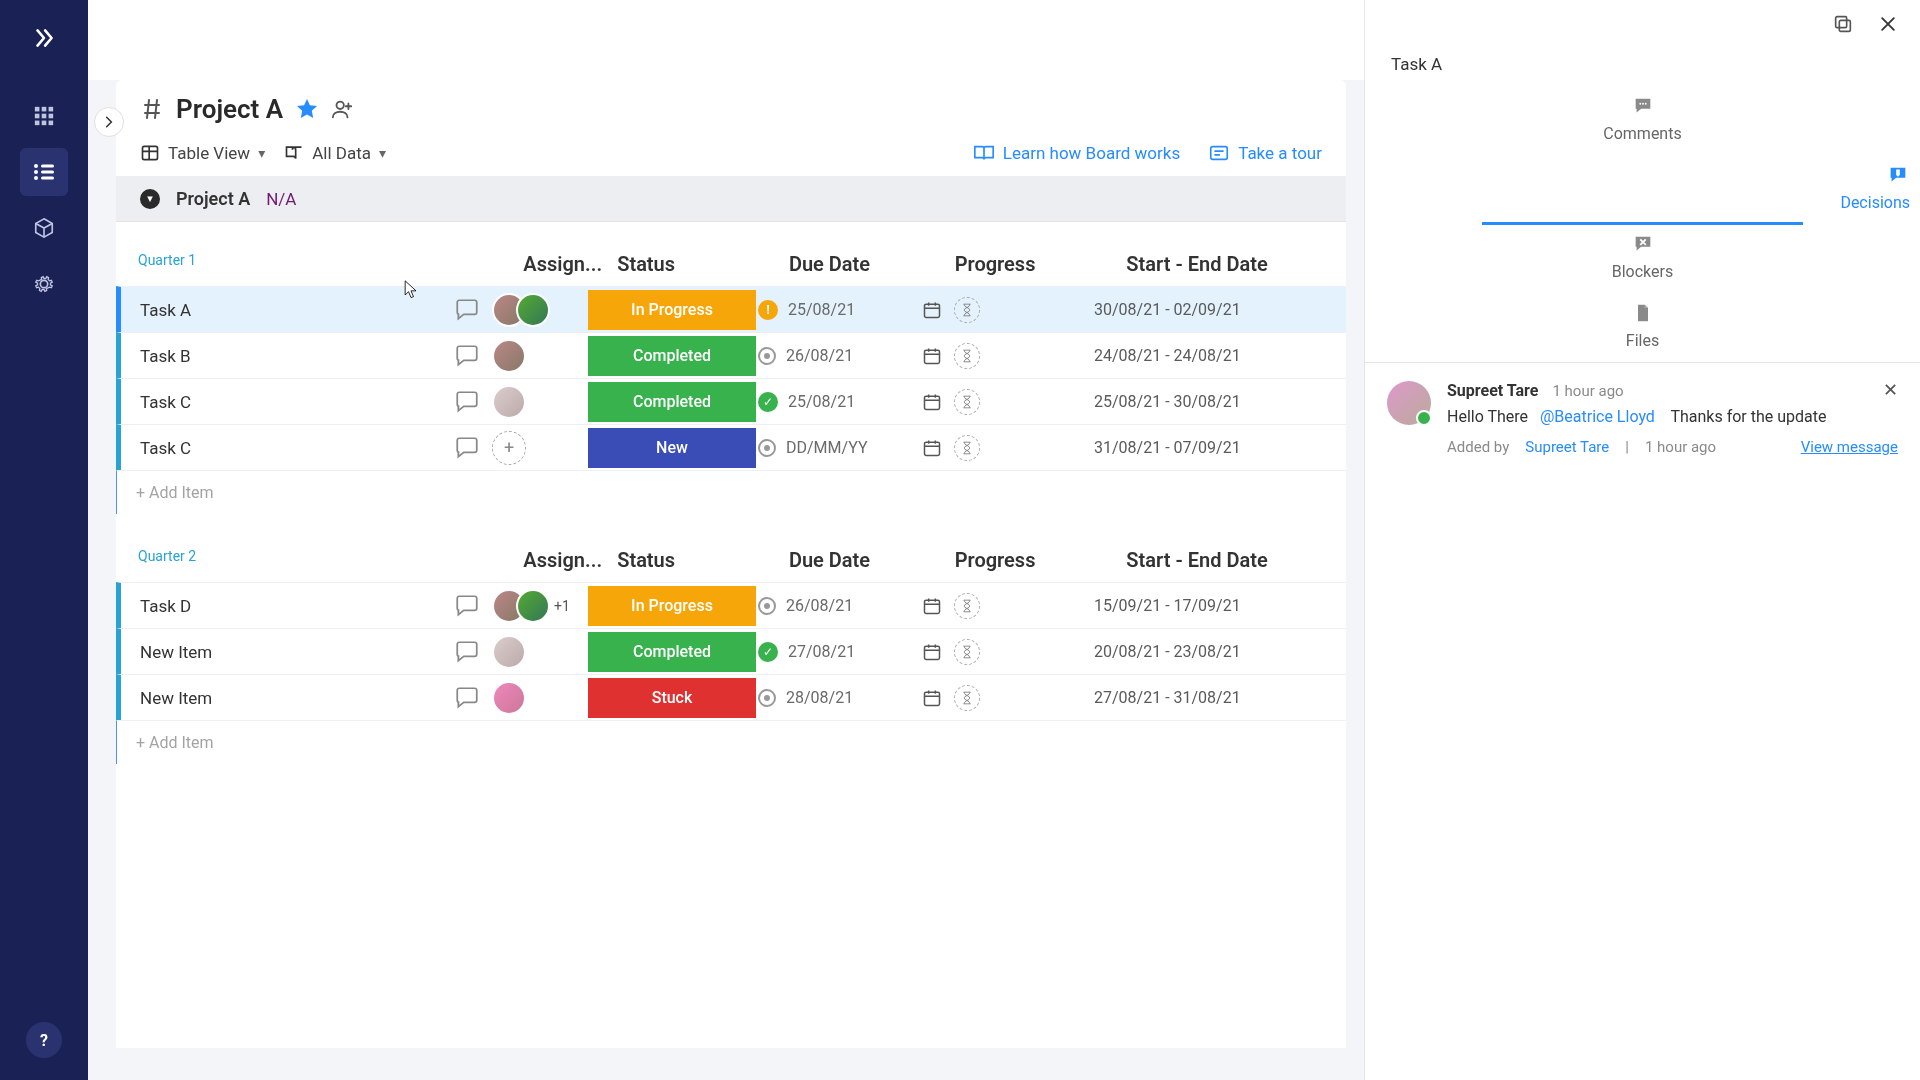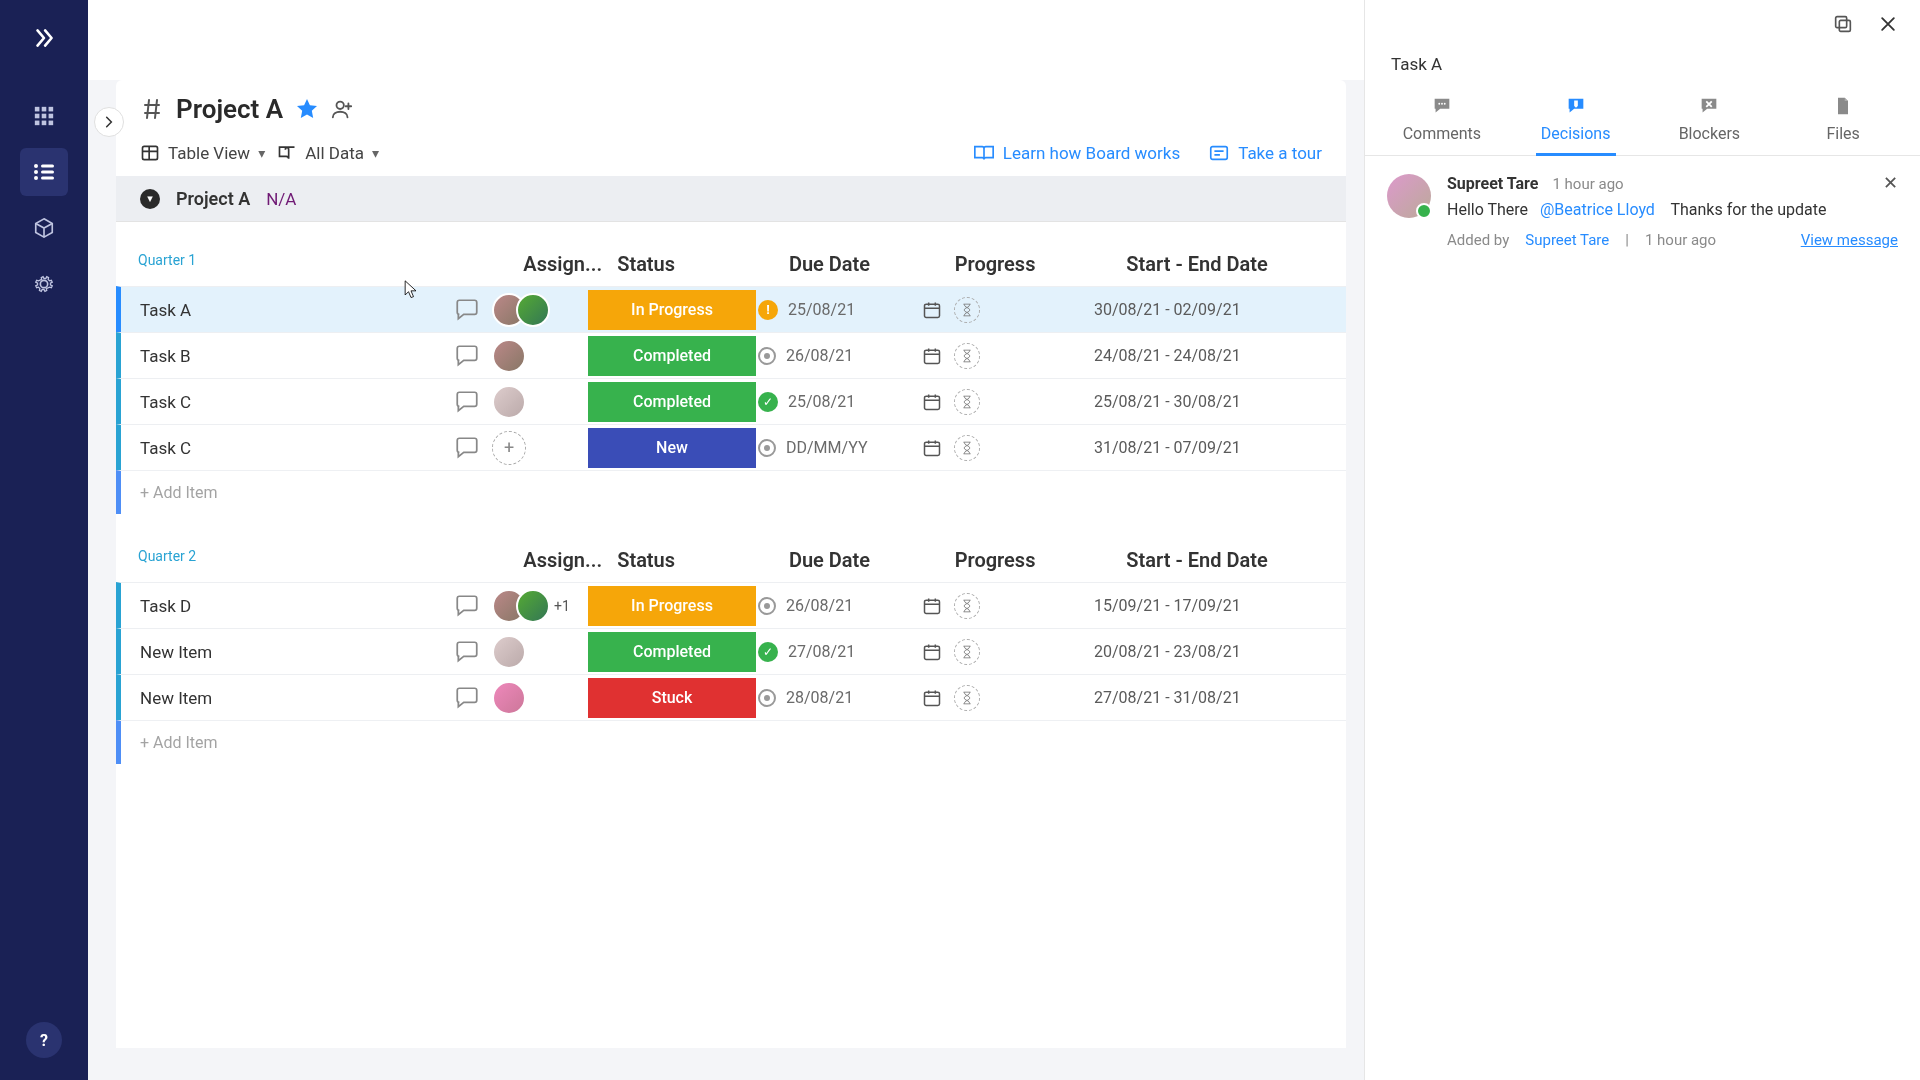--- a/index.html
+++ b/index.html
@@ -20,21 +20,21 @@
   .open-tab { position: absolute; left: 6px; top: 107px; width: 30px; height: 30px; background: #fff; border: 1px solid #e0e0e0; border-radius: 50%; display: flex; align-items: center; justify-content: center; cursor: pointer; z-index: 5; }
 
   .board-wrap { padding: 0 18px 18px 28px; flex: 1; overflow: hidden; }
   .board-header { background: #fff; border-radius: 6px 6px 0 0; padding: 14px 24px 0 24px; }
   .title-row { display: flex; align-items: center; gap: 12px; font-size: 26px; font-weight: 600; color: #2a2a2a; }
   .title-row .star { color: #278cff; cursor: pointer; }
   .title-row .share { color: #6a6a6a; cursor: pointer; }
   .hash { color: #555; }
 
   .toolbar { display: flex; align-items: center; justify-content: space-between; margin-top: 18px; padding-bottom: 12px; font-size: 17px; color: #444; }
-  .toolbar .left { display: flex; gap: 12px; justify-content: center; }
+  .toolbar .left { display: flex; gap: 19px; justify-content: center; }
   .toolbar .tb { display: flex; align-items: center; gap: 8px; cursor: pointer; }
   .toolbar .right { display: flex; gap: 28px; }
   .toolbar .link { color: #278cff; display: flex; align-items: center; gap: 8px; cursor: pointer; }
   .toolbar .tour { color: #278cff; display: flex; align-items: center; gap: 8px; cursor: pointer; }
   .chev { font-size: 14px; color: #666; }
 
   .board-sub { background: #eceef2; padding: 12px 24px; font-size: 18px; color: #333; display: flex; align-items: center; gap: 16px; border-bottom: 1px solid #e3e3e3; }
   .board-sub .chev-circle { width: 20px; height: 20px; background: #2a2a2a; color: #fff; border-radius: 50%; display: inline-flex; align-items: center; justify-content: center; font-size: 11px; }
   .board-sub .na { color: #701a75; font-size: 17px; }
 
@@ -74,30 +74,30 @@
 
   .avatars { display: flex; align-items: center; }
   .av { width: 34px; height: 34px; border-radius: 50%; background: linear-gradient(135deg,#b88,#876); border: 2px solid #fff; margin-left: -10px; }
   .av:first-child { margin-left: 0; }
   .av.alt { background: linear-gradient(135deg,#5a3,#375); }
   .av.alt2 { background: linear-gradient(135deg,#e8b,#c79); }
   .av.alt3 { background: linear-gradient(135deg,#dcc,#baa); }
   .av.plus { background: #fff; border: 1px dashed #aaa; color: #888; display: flex; align-items: center; justify-content: center; font-size: 18px; }
   .av-more { font-size: 14px; color: #555; margin-left: 4px; }
 
-  .add-item { height: 44px; border-top: 1px solid #edeff2; border-left: 5px solid #3b82f6; padding-left: 19px; display: flex; align-items: center; color: #9a9a9a; font-size: 16px; cursor: pointer; opacity: .9; }
+  .add-item { height: 44px; border-top: 1px solid #edeff2; border-left: 1px solid #3b82f6; padding-left: 19px; display: flex; align-items: center; color: #9a9a9a; font-size: 16px; cursor: pointer; opacity: .9; }
 
   
   .panel { width: 556px; background: #fff; border-left: 1px solid #e6e6e6; display: flex; flex-direction: column; }
   .panel-top { height: 48px; display: flex; align-items: center; justify-content: flex-end; gap: 24px; padding: 0 22px; }
   .panel-top .pico { cursor: pointer; color: #555; }
   .panel-title { font-size: 17px; color: #333; padding: 6px 26px 12px 26px; }
-  .ptabs { display: flex; border-bottom: 1px solid #e6e6e6; padding: 0 10px; }
+  .ptabs { display: flex; border-bottom: 1px solid #e6e6e6; padding: 0 10px; flex-direction: column; }
   .ptab { flex: 1; display: flex; flex-direction: column; align-items: center; gap: 6px; padding: 8px 0 12px 0; cursor: pointer; font-size: 16px; color: #666; position: relative; }
-  .ptab.active { color: #278cff; }
+  .ptab.active { color: #278cff; align-items: flex-end; }
   .ptab.active::after { content: ""; position: absolute; bottom: -1px; left: 20%; width: 60%; height: 3px; background: #278cff; }
   .ptab .tico { width: 24px; height: 24px; display: flex; align-items: center; justify-content: center; }
 
   .decision-card { display: flex; gap: 16px; padding: 18px 22px; position: relative; }
   .decision-card .dav { width: 44px; height: 44px; border-radius: 50%; background: linear-gradient(135deg,#d9c,#ba9); position: relative; flex-shrink: 0; }
   .decision-card .dav::after { content: ""; position: absolute; width: 12px; height: 12px; background: #37b24d; border: 2px solid #fff; border-radius: 50%; bottom: -1px; right: -1px; }
   .decision-card .body { flex: 1; font-size: 16px; color: #333; }
   .decision-card .hdr { display: flex; align-items: baseline; gap: 14px; }
   .decision-card .hdr .uname { font-weight: 700; }
   .decision-card .hdr .time { color: #8a8a8a; font-size: 15px; }

